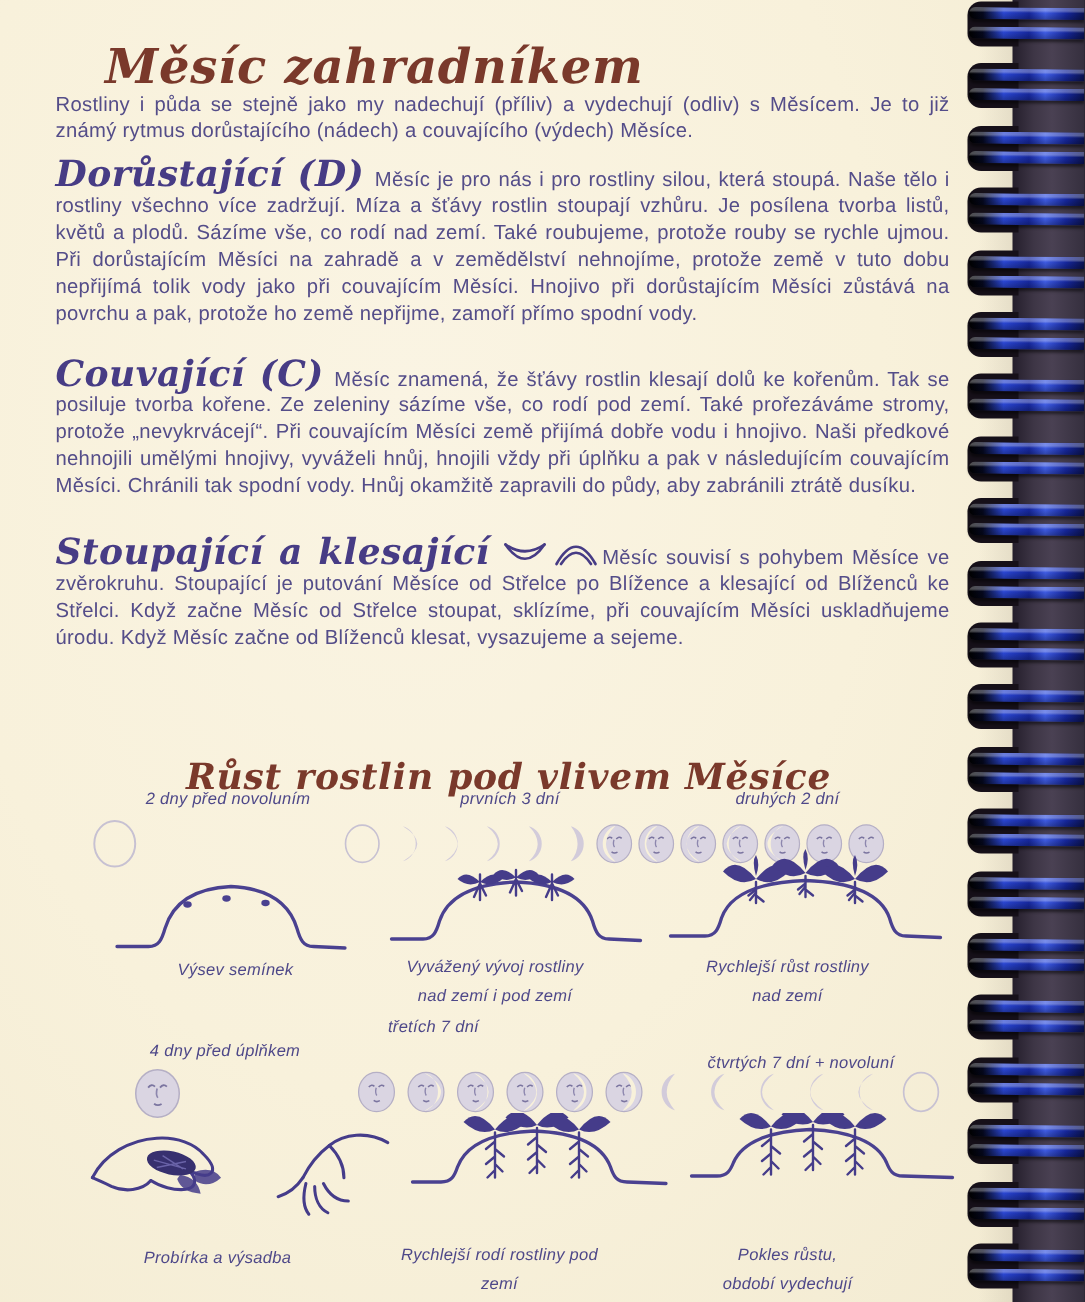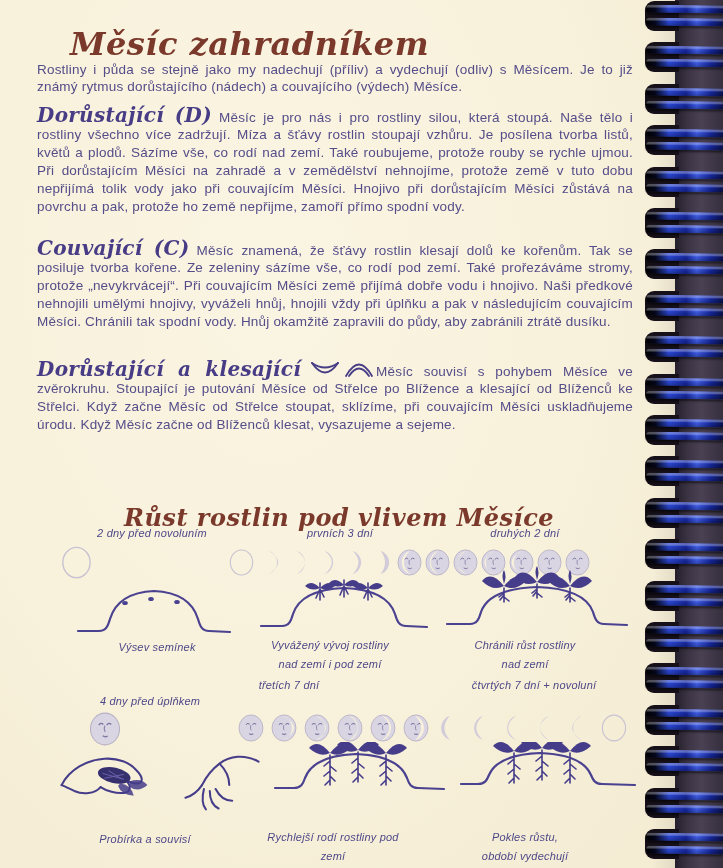--- a/index.html
+++ b/index.html
@@ -41,21 +41,21 @@
     left:70px;top:4px;width:560px;
     font-family:"DejaVu Serif",serif;font-style:italic;font-weight:bold;
     font-size:32px;color:#7a392b;letter-spacing:.5px;
   }
   .body-par{
     left:37px;width:596px;text-align:justify;
     font-size:13.5px;line-height:17.9px;letter-spacing:.2px;color:#544d89;
   }
   .script-head{
     font-family:"DejaVu Serif",serif;font-style:italic;font-weight:bold;
-    font-size:20px;color:#473c85;padding-right:7px;letter-spacing:.3px;
+    font-size:24px;color:#473c85;padding-right:7px;letter-spacing:.3px;
   }
   .moon-sym{vertical-align:-3px;margin:0 2px;}
   .moon-sym path{stroke:#473c85;stroke-width:1.8;fill:none;stroke-linecap:round;}
   .diagram-title{
     left:0;top:483px;width:678px;text-align:center;
     font-family:"DejaVu Serif",serif;font-style:italic;font-weight:bold;
     font-size:24px;color:#7a392b;letter-spacing:.5px;
   }
   .cell-header,.cell-caption{
     text-align:center;font-style:italic;font-size:11px;line-height:19px;
@@ -95,21 +95,21 @@
 <div class="paper"></div>
 
 <h1 class="abs page-title">Měsíc zahradníkem</h1>
 
 <p class="abs body-par" style="top:47px">Rostliny i půda se stejně jako my nadechují (příliv) a vydechují (odliv) s Měsícem. Je to již známý rytmus dorůstajícího (nádech) a couvajícího (výdech) Měsíce.</p>
 
 <p class="abs body-par" style="top:93px"><span class="script-head">Dorůstající (D)</span><span>Měsíc je pro nás i pro rostliny silou, která stoupá. Naše tělo i rostliny všechno více zadržují. Míza a šťávy rostlin stoupají vzhůru. Je posílena tvorba listů, květů a plodů. Sázíme vše, co rodí nad zemí. Také roubujeme, protože rouby se rychle ujmou. Při dorůstajícím Měsíci na zahradě a v zemědělství nehnojíme, protože země v tuto dobu nepřijímá tolik vody jako při couvajícím Měsíci. Hnojivo při dorůstajícím Měsíci zůstává na povrchu a pak, protože ho země nepřijme, zamoří přímo spodní vody.</span></p>
 
 <p class="abs body-par" style="top:226px"><span class="script-head">Couvající (C)</span><span>Měsíc znamená, že šťávy rostlin klesají dolů ke kořenům. Tak se posiluje tvorba kořene. Ze zeleniny sázíme vše, co rodí pod zemí. Také prořezáváme stromy, protože „nevykrvácejí“. Při couvajícím Měsíci země přijímá dobře vodu i hnojivo. Naši předkové nehnojili umělými hnojivy, vyváželi hnůj, hnojili vždy při úplňku a pak v následujícím couvajícím Měsíci. Chránili tak spodní vody. Hnůj okamžitě zapravili do půdy, aby zabránili ztrátě dusíku.</span></p>
 
-<p class="abs body-par" style="top:345px"><span class="script-head">Dorůstající a klesající</span><svg class="moon-sym" width="30" height="20" viewBox="0 0 30 20">
+<p class="abs body-par" style="top:345px"><span class="script-head">Stoupající a klesající</span><svg class="moon-sym" width="30" height="20" viewBox="0 0 30 20">
       <path d="M2,4 Q15,23 28,4"></path>
       <path d="M2,4 Q15,13 28,4"></path>
     </svg><svg class="moon-sym" width="30" height="20" viewBox="0 0 30 20">
       <path d="M2,17 Q15,-6 28,17"></path>
       <path d="M5,17 Q15,2 25,17"></path>
     </svg><span>Měsíc souvisí s pohybem Měsíce ve zvěrokruhu. Stoupající je putování Měsíce od Střelce po Blížence a klesající od Blíženců ke Střelci. Když začne Měsíc od Střelce stoupat, sklízíme, při couvajícím Měsíci uskladňujeme úrodu. Když Měsíc začne od Blíženců klesat, vysazujeme a sejeme.</span></p>
 
 <h2 class="abs diagram-title">Růst rostlin pod vlivem Měsíce</h2>
 
 <div class="abs cell-header" style="left:52px;top:524px;width:200px">2 dny před novoluním</div>
@@ -218,26 +218,26 @@
 <svg class="abs" style="left:444px;top:566px" width="186" height="66" viewBox="0 0 186 66">
   <path class="ms" d="M3,58 L26,58 C33,58 35,53 37,46 C43,29 64,22 93,21 C122,22 143,29 149,46 C151,53 153,58 160,58 L183,59"></path>
   <use href="#plant-m" x="60" y="24"></use>
     <use href="#plant-m" x="93" y="20"></use>
     <use href="#plant-m" x="126" y="24"></use>
 </svg>
 
 <div class="abs cell-caption" style="left:57px;top:638px;width:200px">Výsev semínek</div>
 <div class="abs cell-caption" style="left:230px;top:636px;width:200px">Vyvážený vývoj rostliny
 nad zemí i pod zemí</div>
-<div class="abs cell-caption" style="left:425px;top:636px;width:200px">Chránili růst rostliny
+<div class="abs cell-caption" style="left:425px;top:636px;width:200px">Rychlejší růst rostliny
 nad zemí</div>
 
 <div class="abs cell-header" style="left:50px;top:692px;width:200px">4 dny před úplňkem</div>
 <div class="abs cell-header" style="left:189px;top:676px;width:200px">třetích 7 dní</div>
-<div class="abs cell-header" style="left:404px;top:676px;width:260px">čtvrtých 7 dní + novoluní</div>
+<div class="abs cell-header" style="left:404px;top:700px;width:260px">čtvrtých 7 dní + novoluní</div>
 
 <div class="abs moon-row" style="left:88px;top:712px">
     <svg width="34" height="34" viewBox="0 0 30 30">
    <ellipse cx="15" cy="15" rx="12.8" ry="14" fill="#dad5e2"></ellipse>
    <path d="M9.5,11.5 q2,-2.5 4,-0.5" fill="none" stroke="#7b75a0" stroke-width="1.1"></path>
    <path d="M16.5,11.5 q2,-2.5 4,-0.5" fill="none" stroke="#7b75a0" stroke-width="1.1"></path>
    <path d="M14.8,12 q-1,3.5 0.4,5.5" fill="none" stroke="#8d87ae" stroke-width="1"></path>
    <path d="M13,21 q2,1.6 4.4,0.2" fill="none" stroke="#7b75a0" stroke-width="1.1"></path>
       <ellipse cx="15" cy="15" rx="12.8" ry="14" fill="none" stroke="#b5afc5" stroke-width=".9"></ellipse>
     </svg>
@@ -337,21 +337,21 @@
     <use href="#plant-l" x="86" y="12"></use>
     <use href="#plant-l" x="114" y="15"></use>
 </svg>
 <svg class="abs" style="left:458px;top:742px" width="180" height="72" viewBox="0 0 180 72">
   <path class="ms" d="M3,42 L20,42 C27,42 29,38 31,33 C37,19 56,12 82,11 C108,12 127,19 133,33 C135,38 137,42 144,42 L177,43"></path>
   <use href="#plant-l" x="56" y="13"></use>
     <use href="#plant-l" x="84" y="10"></use>
     <use href="#plant-l" x="112" y="13"></use>
 </svg>
 
-<div class="abs cell-caption" style="left:45px;top:830px;width:200px">Probírka a souvisí</div>
+<div class="abs cell-caption" style="left:45px;top:830px;width:200px">Probírka a výsadba</div>
 <div class="abs cell-caption" style="left:233px;top:828px;width:200px">Rychlejší rodí rostliny pod
 zemí</div>
 <div class="abs cell-caption" style="left:425px;top:828px;width:200px">Pokles růstu,
 období vydechují</div>
 
 <div class="spine-bg"></div>
 <div id="coils">
     <div class="notch" style="top: 1px;"></div>
     <div class="coil" style="top: 5px;">
       <div class="bar b1"></div>

